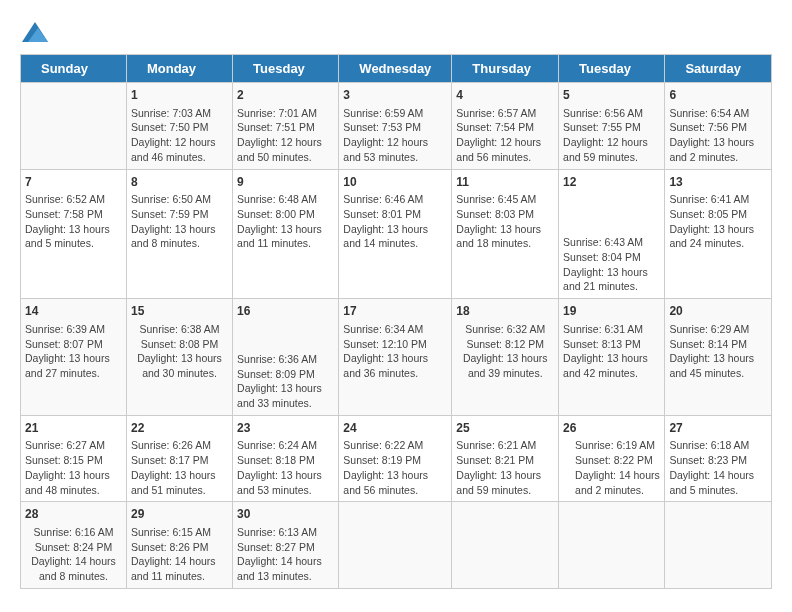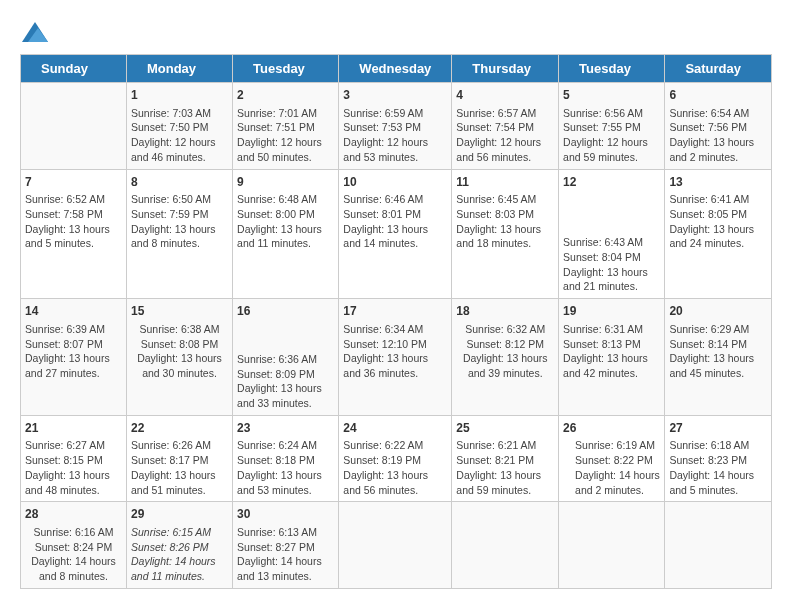--- a/index.html
+++ b/index.html
@@ -320,21 +320,21 @@
       <tr>
         <td>
           <span class="day-number">28</span>
           <div class="day-info" style="white-space: pre-line; text-align: center;">Sunrise: 6:16 AM
 Sunset: 8:24 PM
 Daylight: 14 hours
 and 8 minutes.</div>
         </td>
         <td>
           <span class="day-number">29</span>
-          <div class="day-info" style="white-space: pre-line; font-style: italic;">Sunrise: 6:15 AM
+          <div class="day-info" style="white-space: pre-line;">Sunrise: 6:15 AM
 Sunset: 8:26 PM
 Daylight: 14 hours
 and 11 minutes.</div>
         </td>
         <td>
           <span class="day-number">30</span>
           <div class="day-info" style="white-space: pre-line;">Sunrise: 6:13 AM
 Sunset: 8:27 PM
 Daylight: 14 hours
 and 13 minutes.</div>

